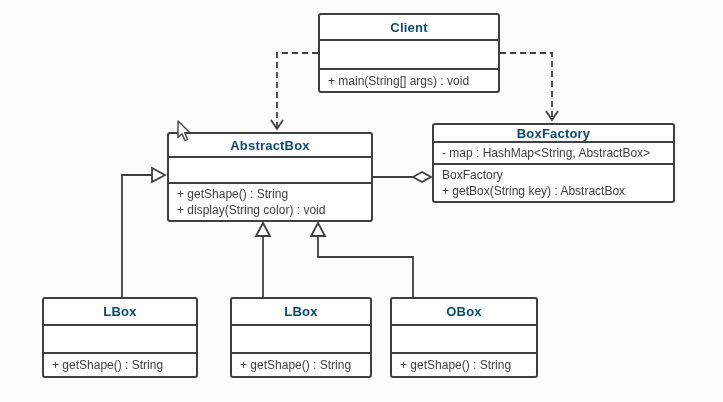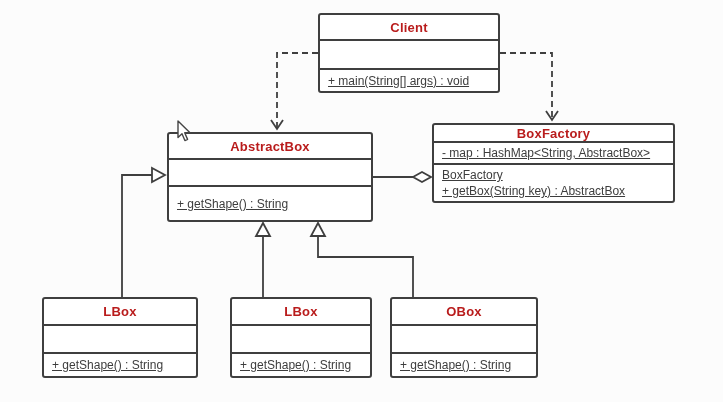--- a/index.html
+++ b/index.html
@@ -17,38 +17,37 @@
     border:2px solid #3f3f3f;
     border-radius:3px;
     display:flex;
     flex-direction:column;
   }
   .uml-title{
     box-sizing:border-box;
     display:flex;align-items:center;justify-content:center;
     font-weight:bold;
     font-size:13px;
-    color:#b91c1c;
+    color:#0c4a6e;
     letter-spacing:0.2px;
   }
   .uml-attrs,.uml-methods{
     box-sizing:border-box;
     border-top:2px solid #3f3f3f;
     display:flex;
     flex-direction:column;
     justify-content:center;
     padding:2px 8px;
   }
   .uml-methods{flex:1;}
   .member{
     font-size:12px;
     line-height:16px;
     color:#3d3d3d;
     white-space:nowrap;
-    text-decoration:underline;
   }
   svg.connectors{
     position:absolute;left:0;top:0;
     pointer-events:none;
   }
 </style>
 </head>
 <body>
 
 <div class="stage">
@@ -92,20 +91,21 @@
     <div class="uml-methods">
       <div class="member">+ main(String[] args) : void</div>
     </div>
   </div>
 
   <div class="uml-box" style="left:167px;top:132px;width:206px;height:90px">
     <div class="uml-title" style="height:24px">AbstractBox</div>
     <div class="uml-attrs" style="height:27px"></div>
     <div class="uml-methods">
       <div class="member">+ getShape() : String</div>
+      <div class="member">+ display(String color) : void</div>
     </div>
   </div>
 
   <div class="uml-box" style="left:432px;top:123px;width:243px;height:80px">
     <div class="uml-title" style="height:23px">BoxFactory</div>
     <div class="uml-attrs" style="height:29px">
       <div class="member">- map : HashMap&lt;String, AbstractBox&gt;</div>
     </div>
     <div class="uml-methods">
       <div class="member">BoxFactory</div>

